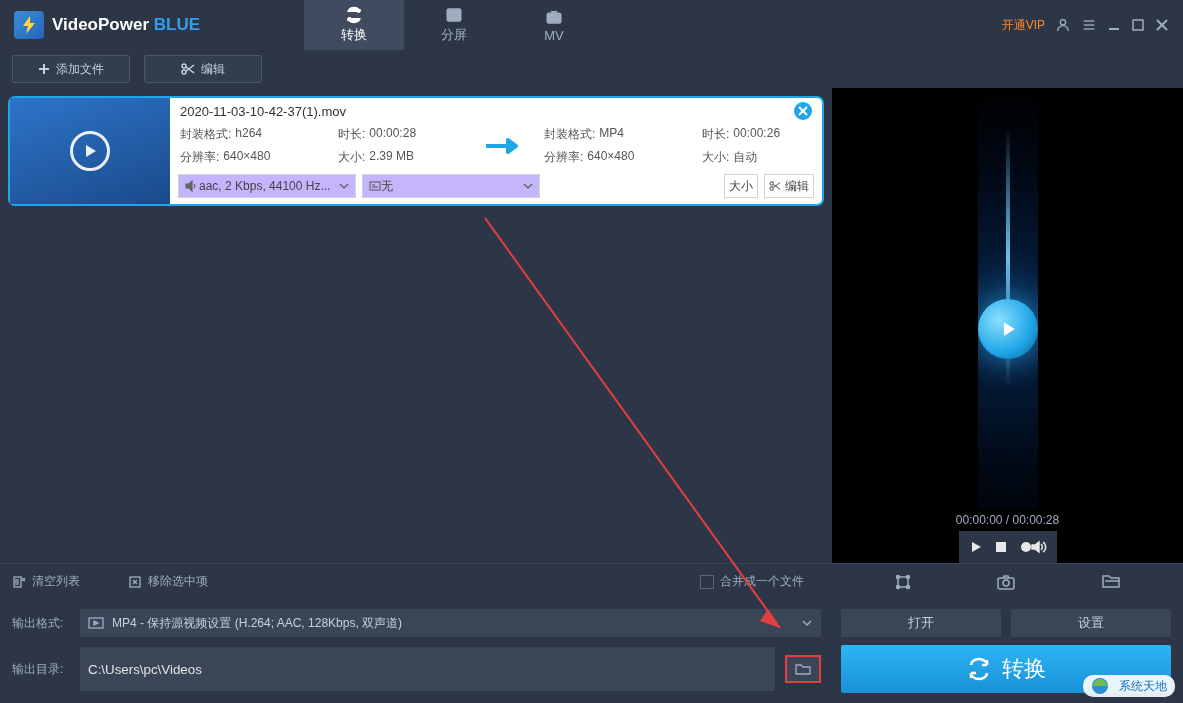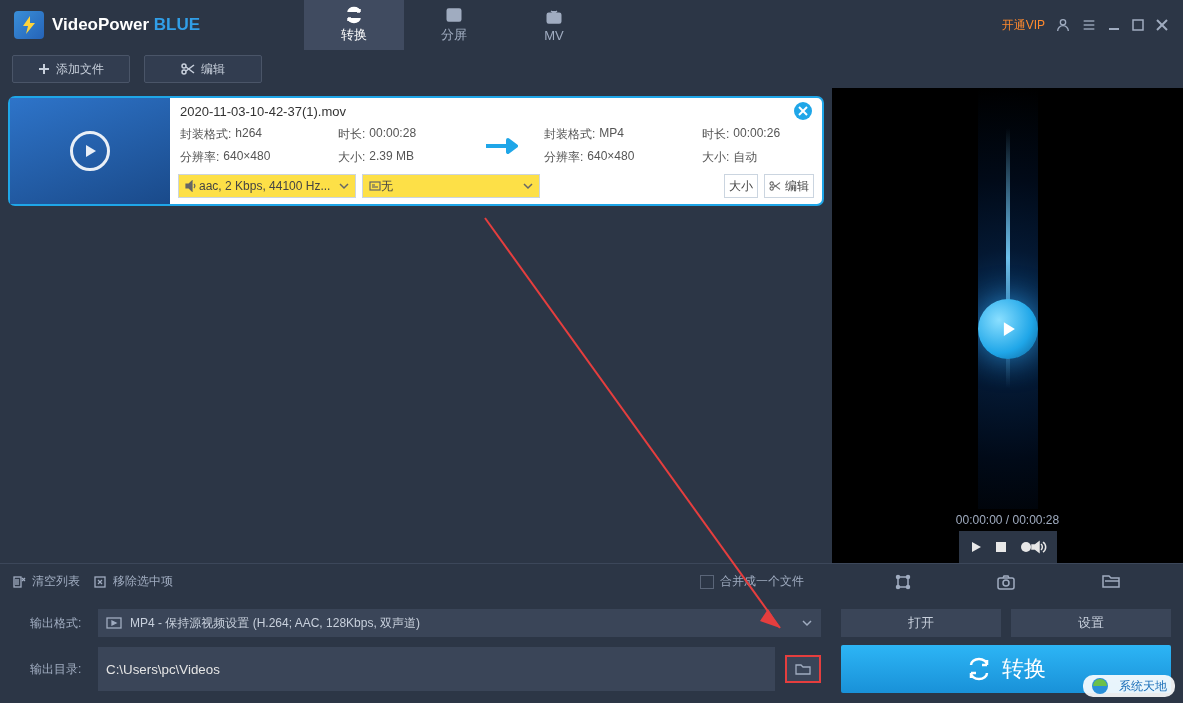--- a/index.html
+++ b/index.html
@@ -28,44 +28,44 @@
 .play-circle { width: 40px; height: 40px; border: 3px solid rgba(255,255,255,0.9); border-radius: 50%; display: flex; align-items: center; justify-content: center; }
 .card-main { flex: 1; display: flex; flex-direction: column; color: #2d3748; }
 .card-title-row { display: flex; align-items: center; padding: 4px 10px 2px; justify-content: space-between; }
 .card-title { font-size: 13px; color: #333; }
 .close-x { width: 18px; height: 18px; border-radius: 50%; background: #1fa6e8; color: #fff; display: flex; align-items: center; justify-content: center; cursor: pointer; font-size: 11px; }
 .card-info { flex: 1; display: flex; align-items: center; padding: 0 10px; gap: 8px; }
 .info-col { display: flex; flex-direction: column; gap: 6px; font-size: 12px; color: #555; }
 .info-col .kv { display: flex; gap: 4px; }
 .arrow-col { flex: 0 0 70px; display: flex; justify-content: center; }
 .card-bottom { display: flex; gap: 6px; padding: 4px 8px 6px; }
-.sel { height: 24px; border: 1px solid #cbd5e0; background: #fde047; display: flex; align-items: center; padding: 0 6px; font-size: 12px; color: #444; cursor: pointer; position: relative; }
+.sel { height: 24px; border: 1px solid #cbd5e0; background: #c4b5fd; display: flex; align-items: center; padding: 0 6px; font-size: 12px; color: #444; cursor: pointer; position: relative; }
 .sel.audio { width: 178px; }
 .sel.wu { width: 178px; }
 .sel .chev { margin-left: auto; }
 .card-bottom .spacer { flex: 1; }
 .sbtn { height: 24px; border: 1px solid #cbd5e0; background: #fff; color: #444; padding: 0 4px; cursor: pointer; display: inline-flex; align-items: center; gap: 4px; font-size: 12px; }
 .preview { width: 351px; background: #000; position: relative; display: flex; flex-direction: column; align-items: center; }
 .preview-canvas { flex: 1; background: radial-gradient(circle at 50% 55%, #0a3a6a 0%, #041832 30%, #010a18 60%, #000 100%); position: relative; overflow: hidden; display: flex; align-items: center; justify-content: center; }
 .orb { width: 60px; height: 60px; border-radius: 50%; background: radial-gradient(circle at 35% 35%, #8adfff, #1fa6e8 60%, #0d5a8f 100%); display: flex; align-items: center; justify-content: center; box-shadow: 0 0 30px rgba(60,180,255,0.6); position: relative; top: 30px; }
 .beam { position: absolute; width: 4px; height: 260px; background: linear-gradient(to bottom, rgba(120,210,255,0.0), rgba(120,210,255,0.9), rgba(120,210,255,0.0)); left: 50%; top: 40px; transform: translateX(-50%); }
 .preview-time { text-align: center; color: #a0acc0; font-size: 12px; padding: 4px 0; background: #000; }
 .preview-ctrl { height: 32px; background: #2c3646; display: flex; align-items: center; gap: 12px; padding: 0 10px; }
 .pctl { color: #e8e8e8; cursor: pointer; display: flex; }
 .progress { flex: 1; height: 3px; background: #4a5568; position: relative; border-radius: 2px; }
 .progress .knob { position: absolute; width: 10px; height: 10px; background: #e8e8e8; border-radius: 50%; top: -4px; left: 2px; cursor: pointer; }
 .mid-bar { height: 36px; border-top: 1px solid #3c475a; display: flex; align-items: center; }
-.mid-left { width: 832px; display: flex; gap: 13px; padding: 0 12px; align-items: center; }
+.mid-left { width: 832px; display: flex; gap: 48px; padding: 0 12px; align-items: center; }
 .mid-act { display: inline-flex; gap: 6px; align-items: center; cursor: pointer; color: #a0acc0; }
 .merge { margin-left: auto; display: inline-flex; gap: 6px; align-items: center; cursor: pointer; color: #a0acc0; padding-right: 16px; }
 .chk { width: 14px; height: 14px; border: 1px solid #5a6578; }
 .mid-right { flex: 1; display: flex; justify-content: space-around; padding: 0 20px; }
 .bottom { padding: 10px 12px; display: flex; gap: 20px; }
 .bottom-left { flex: 1; display: flex; flex-direction: column; gap: 10px; }
-.row { display: flex; align-items: center; gap: 10px; margin-left: 18px; }
+.row { display: flex; align-items: center; gap: 10px; }
 .row-lbl { color: #a0acc0; width: 58px; }
 .fmt-sel { flex: 1; height: 28px; background: #3a4558; display: flex; align-items: center; padding: 0 8px; gap: 8px; cursor: pointer; }
 .fmt-sel .chev { margin-left: auto; }
 .out-input { flex: 1; height: 44px; background: #3a4558; color: #e5e5e5; border: none; padding: 0 8px; }
 .iconbtn { width: 36px; height: 28px; background: #3a4558; display: flex; align-items: center; justify-content: center; cursor: pointer; }
 .red-box { border: 2px solid #e53e3e; }
 .bottom-right { width: 330px; display: flex; flex-direction: column; gap: 8px; }
 .br-top { display: flex; gap: 10px; }
 .graybtn { flex: 1; height: 28px; background: #3a4558; color: #c8d0dc; display: flex; align-items: center; justify-content: center; cursor: pointer; font-size: 13px; }
 .convert-btn { height: 48px; background: linear-gradient(to bottom,#2db5f5,#1991d8); color: #fff; font-size: 22px; display: flex; align-items: center; justify-content: center; gap: 10px; cursor: pointer; border-radius: 2px; }

